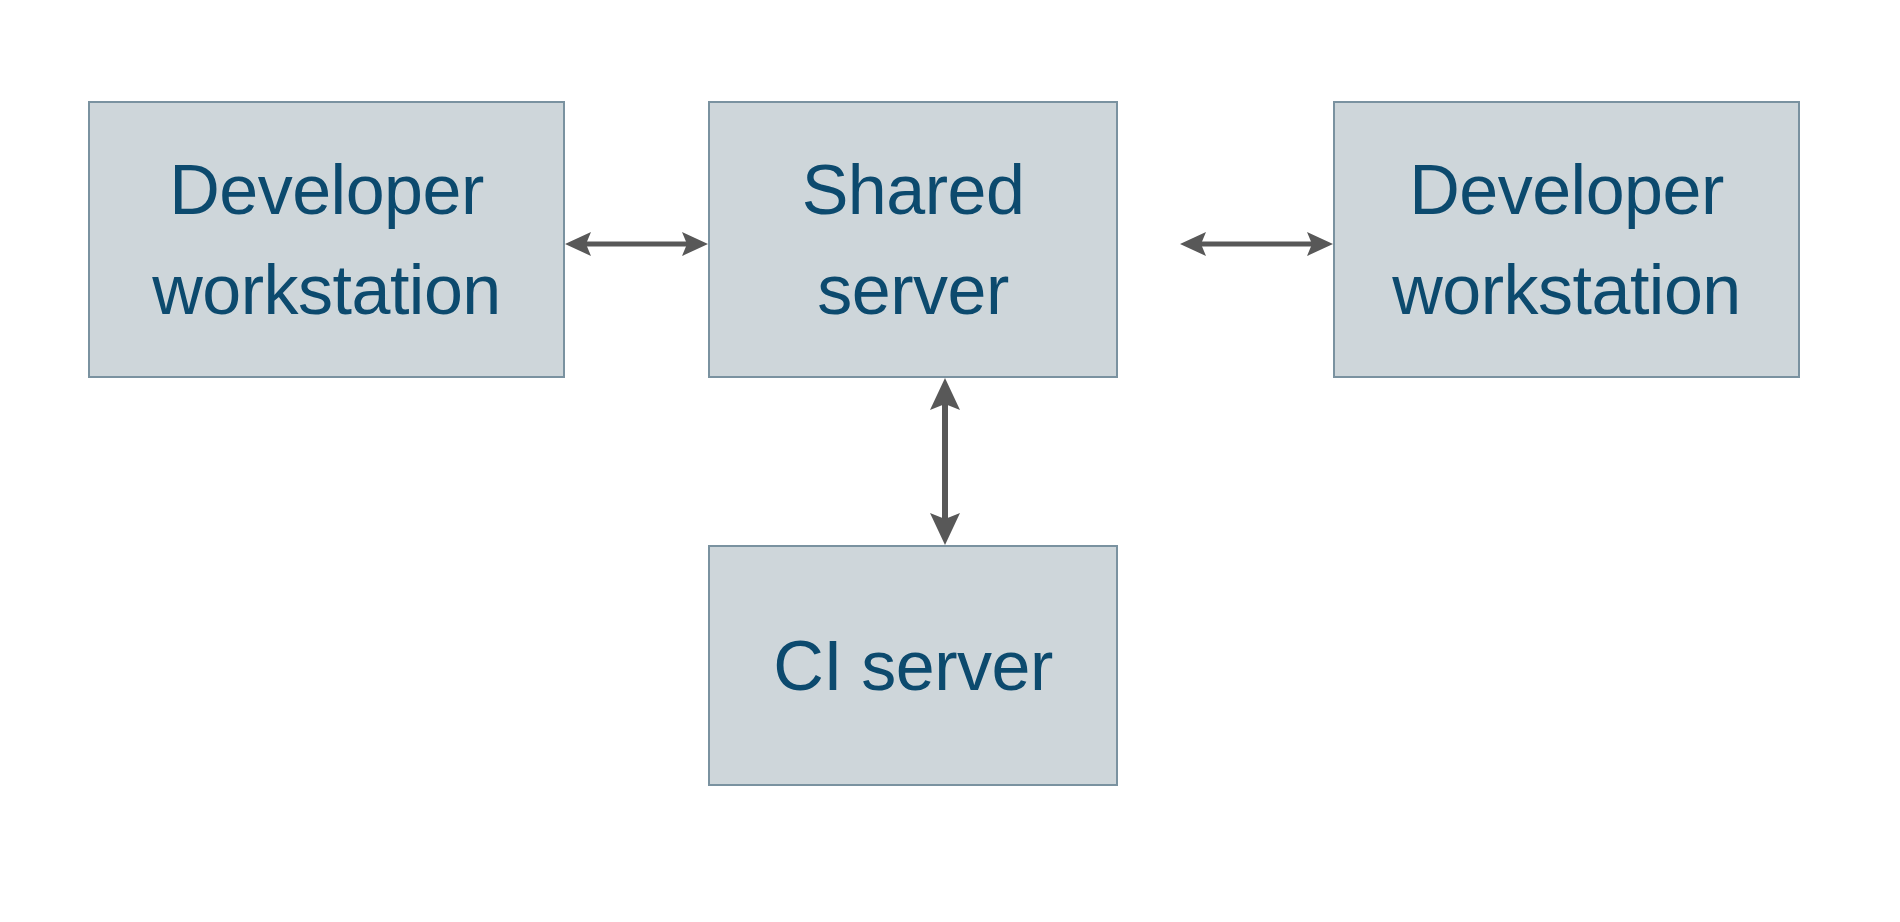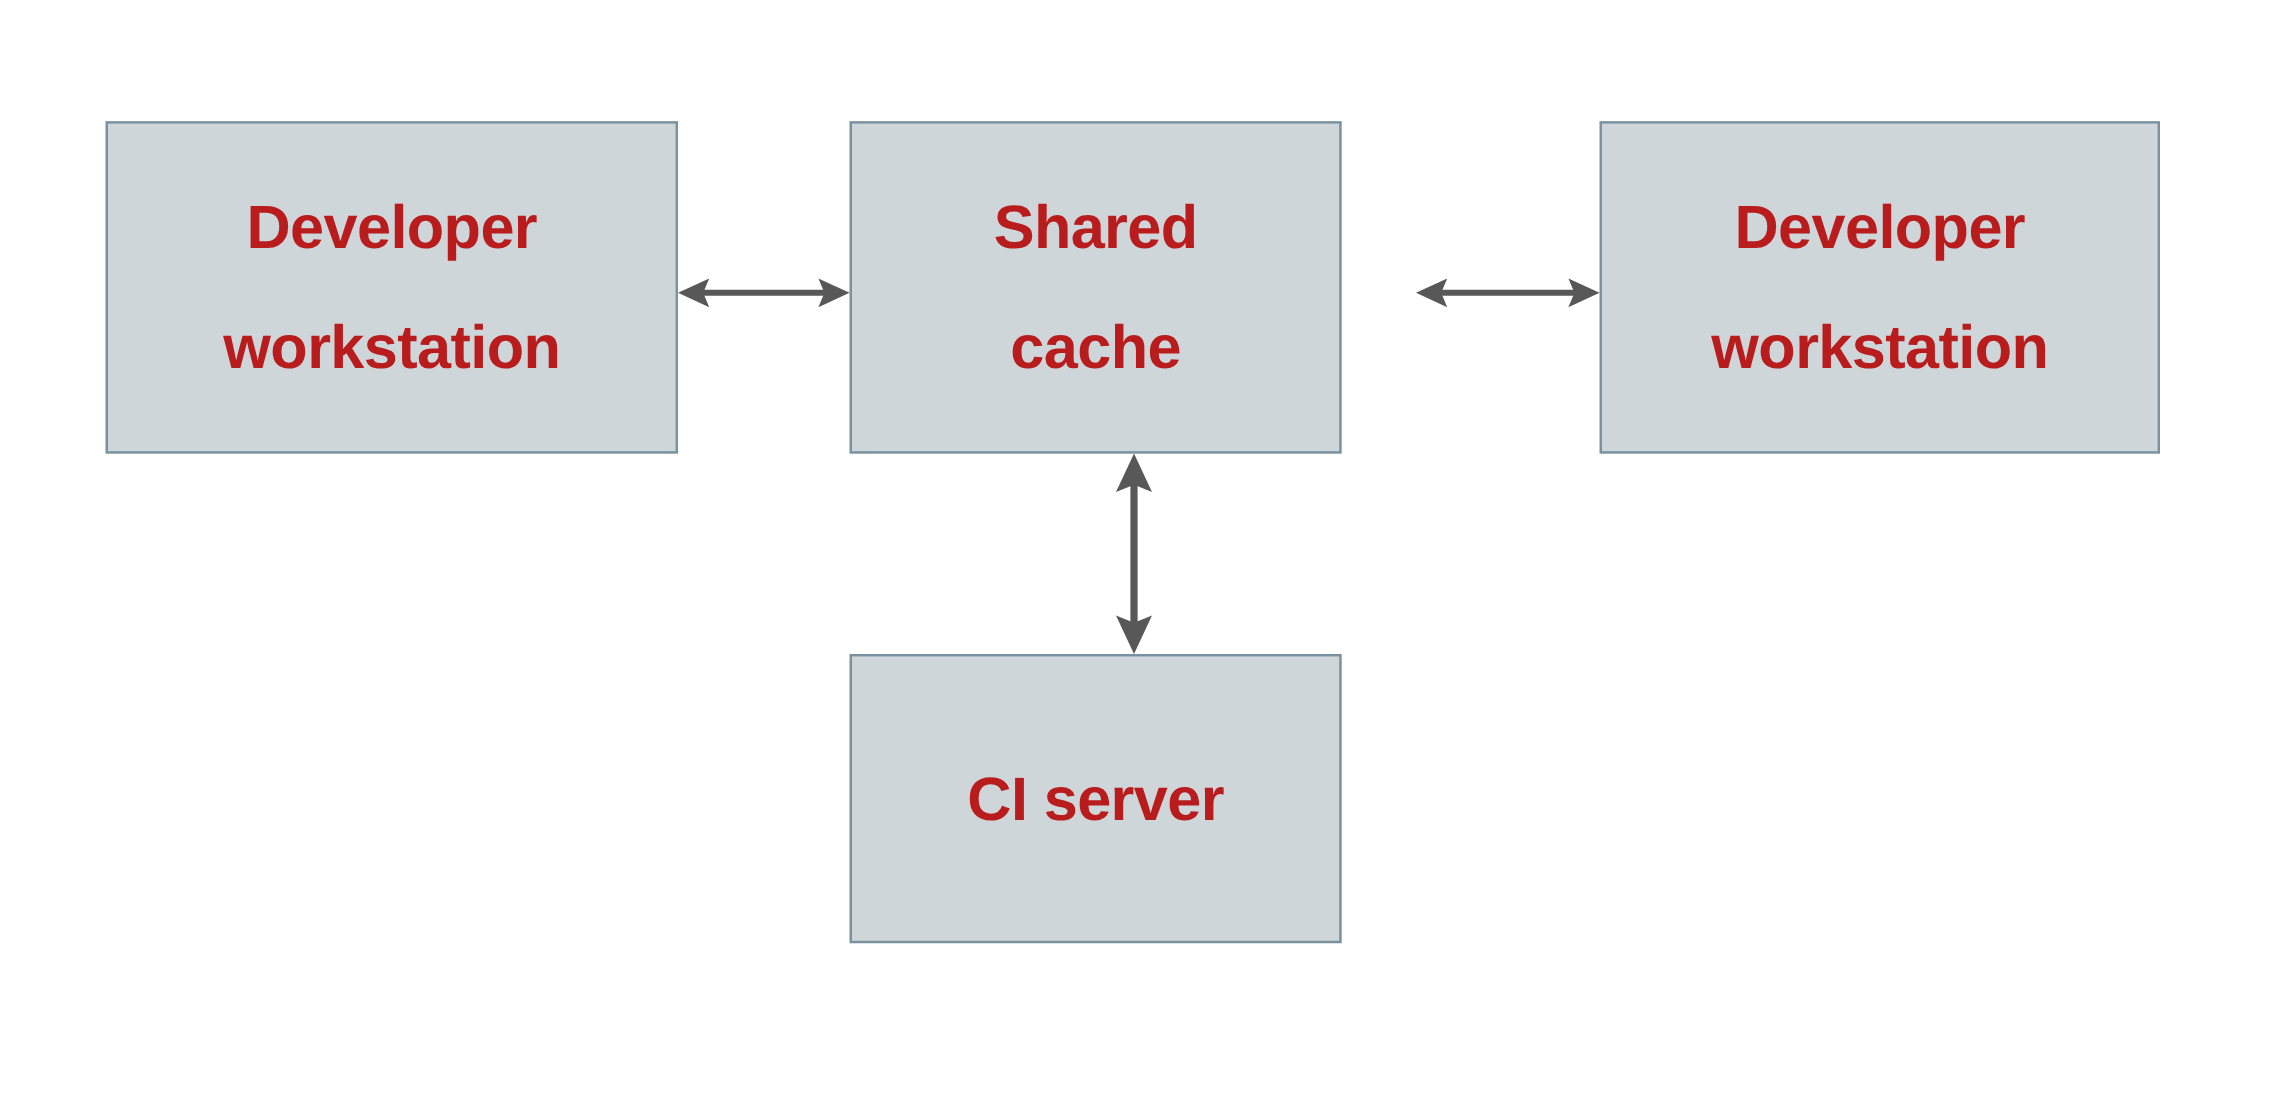--- a/index.html
+++ b/index.html
@@ -19,24 +19,24 @@
     position: absolute;
     box-sizing: border-box;
     background: #ced6da;
     border: 2px solid #7a92a0;
     display: flex;
     align-items: center;
     justify-content: center;
     text-align: center;
   }
   .node-label {
-    font-size: 51px;
+    font-size: 70px;
     line-height: 100px;
-    color: #b91c1c;
-    font-weight: 700;
+    color: #0c4a6e;
+    font-weight: 400;
     letter-spacing: -0.5px;
     white-space: pre-line;
   }
   .edge {
     position: absolute;
   }
   .edge svg {
     display: block;
     overflow: visible;
   }
@@ -46,21 +46,21 @@
 
 <div id="canvas">
 
   <div class="node" style="left:88px; top:101px; width:477px; height:277px;">
     <span class="node-label">Developer
 workstation</span>
   </div>
 
   <div class="node" style="left:708px; top:101px; width:410px; height:277px;">
     <span class="node-label">Shared
-cache</span>
+server</span>
   </div>
 
   <div class="node" style="left:1333px; top:101px; width:467px; height:277px;">
     <span class="node-label">Developer
 workstation</span>
   </div>
 
   <div class="node" style="left:708px; top:545px; width:410px; height:241px;">
     <span class="node-label">CI server</span>
   </div>

